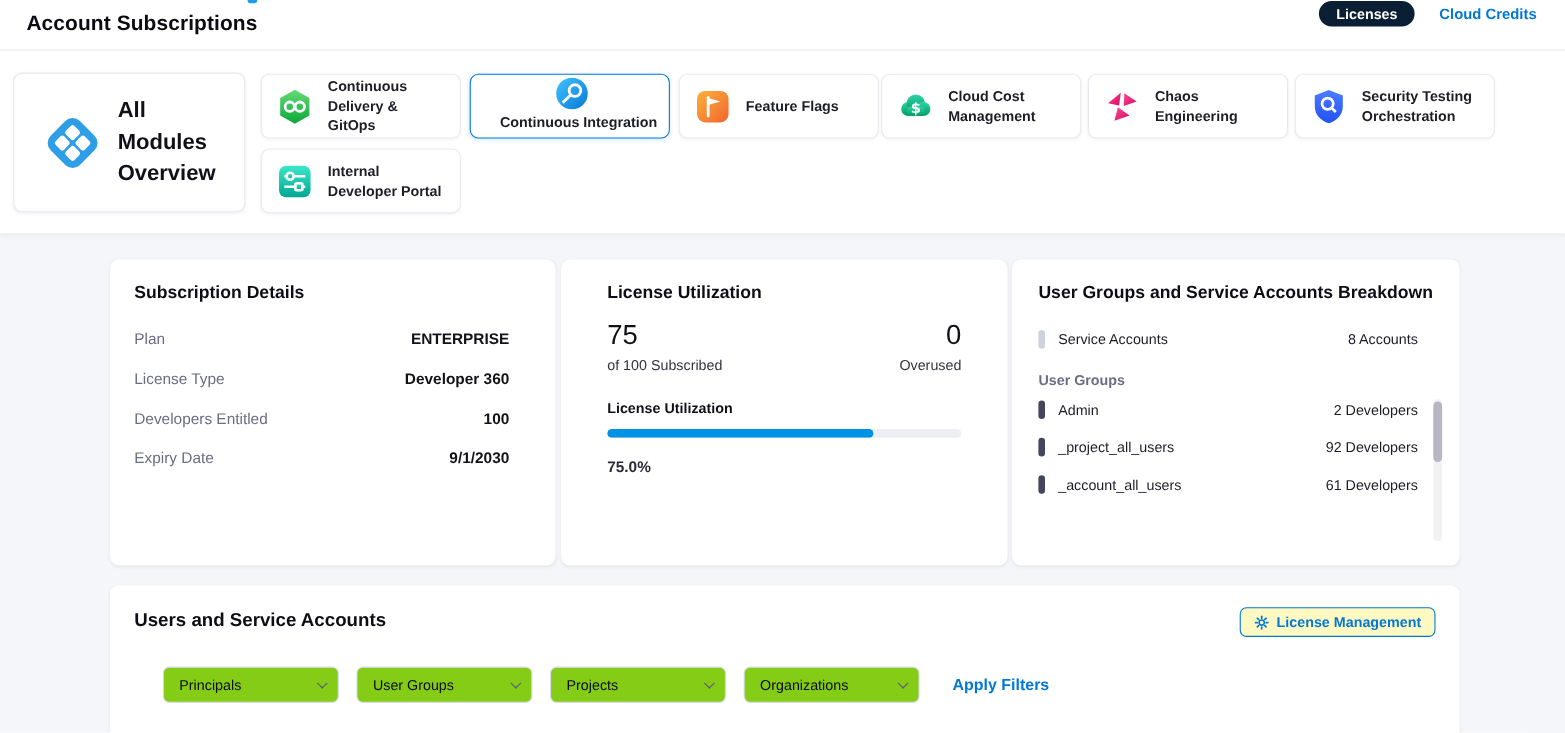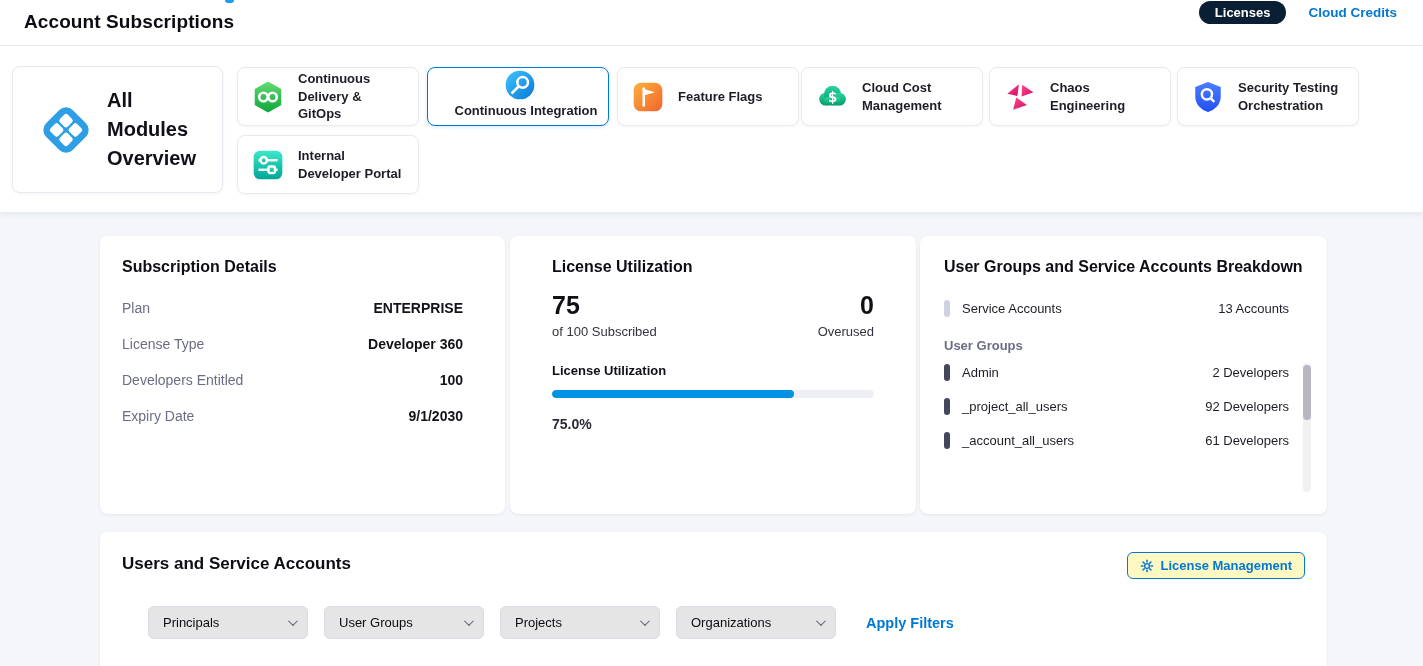--- a/index.html
+++ b/index.html
@@ -41,21 +41,21 @@
   
   #card-sub { left:100px; top:24px; width:405px; height:278px; padding:22px; }
   .sub-rows { margin-top:14px; }
   .sub-row { height:36px; display:flex; align-items:center; justify-content:space-between; padding-right:20px; }
   .sub-label { font-size:14px; color:#6b6d85; }
   .sub-value { font-size:14px; font-weight:700; color:#121218; }
 
   
   #card-util { left:510px; top:24px; width:406px; height:278px; padding:22px 42px; }
   .num-row { margin-top:16px; display:flex; justify-content:space-between; align-items:flex-end; }
-  .big-num { font-size:25px; font-weight:700; color:#101016; line-height:1.1; }
+  .big-num { font-size:25px; font-weight:400; color:#101016; line-height:1.1; }
   .cap-row { margin-top:4px; display:flex; justify-content:space-between; }
   .caption { font-size:13px; color:#33333f; }
   .bar-label { margin-top:24px; font-size:13px; font-weight:700; color:#101016; }
   .bar-track { margin-top:12px; width:100%; height:8px; background:#edeff5; border-radius:4px; overflow:hidden; }
   .bar-fill { height:100%; background:#0092e4; border-radius:4px; width:0; }
   .pct { margin-top:18px; font-size:14px; font-weight:700; color:#2b2b36; }
 
   
   #card-break { left:920px; top:24px; width:407px; height:278px; padding:22px 24px; }
   .svc-row { margin-top:18px; height:28px; display:flex; align-items:center; padding-right:14px; }
@@ -70,21 +70,21 @@
   .break-scroll { position:absolute; right:16px; top:127px; width:8px; height:129px; background:#f1f1f4; border-radius:4px; }
   .break-thumb { position:absolute; left:0; top:2px; width:8px; height:55px; background:#b6b7c2; border-radius:4px; }
 
   
   #card-users { left:100px; top:320px; width:1227px; height:160px; padding:22px; }
   .users-title { font-size:17px; font-weight:700; color:#0d0d15; }
   .lm-btn { position:absolute; right:22px; top:20px; display:flex; align-items:center; gap:7px;
     border:1px solid #0278d5; border-radius:6px; background:#fef9c3; color:#0278d5;
     font-size:13px; font-weight:600; padding:5px 12px; cursor:pointer; font-family:inherit; }
   .filters-row { margin-top:32px; padding-left:26px; display:flex; align-items:center; gap:16px; }
-  .dropdown { width:160px; height:33px; background:#e5e5e5; border:1px solid #d9dbe6; border-radius:6px;
+  .dropdown { width:160px; height:33px; background:#84cc16; border:1px solid #d9dbe6; border-radius:6px;
     display:flex; align-items:center; padding:0 12px 0 14px; cursor:pointer; }
   .dd-label { font-size:13px; color:#0c0c14; }
   .chev { margin-left:auto; width:7px; height:7px; border-right:1.6px solid #5c5f74; border-bottom:1.6px solid #5c5f74;
     transform:rotate(45deg) translateY(-2px); }
   .apply-link { margin-left:14px; font-size:14.5px; font-weight:700; color:#0278d5; cursor:pointer; text-decoration:none; }
 </style>
 </head>
 <body>
 
 <div class="page">
@@ -286,21 +286,21 @@
         <div class="bar-fill" id="util-fill" style="width: 75%;"></div>
       </div>
       <div class="pct">75.0%</div>
     </div>
 
     <div class="card" id="card-break">
       <div class="card-title">User Groups and Service Accounts Breakdown</div>
       <div class="svc-row">
         <span class="pillbar light"></span>
         <span class="row-name">Service Accounts</span>
-        <span class="row-val">13 Accounts</span>
+        <span class="row-val">8 Accounts</span>
       </div>
       <div class="ug-label">User Groups</div>
       <div class="group-rows" id="group-rows">
           <div class="group-row">
             <span class="pillbar dark"></span>
     <span class="row-name">Admin</span>
     <span class="row-val">2 Developers</span>
           </div>
           <div class="group-row">
             <span class="pillbar dark"></span>

